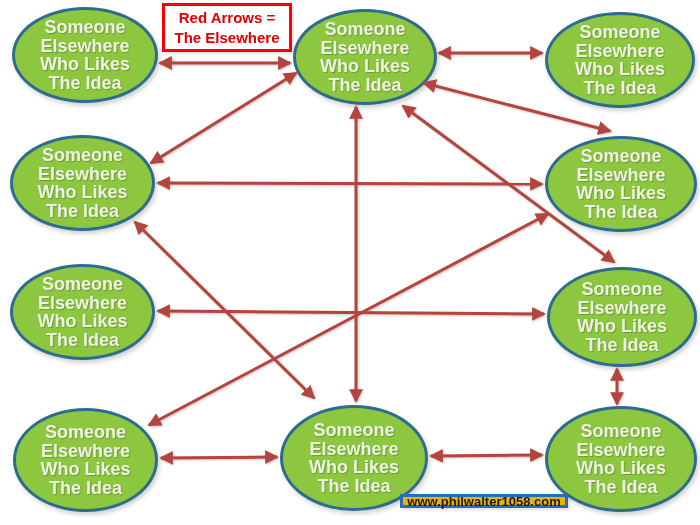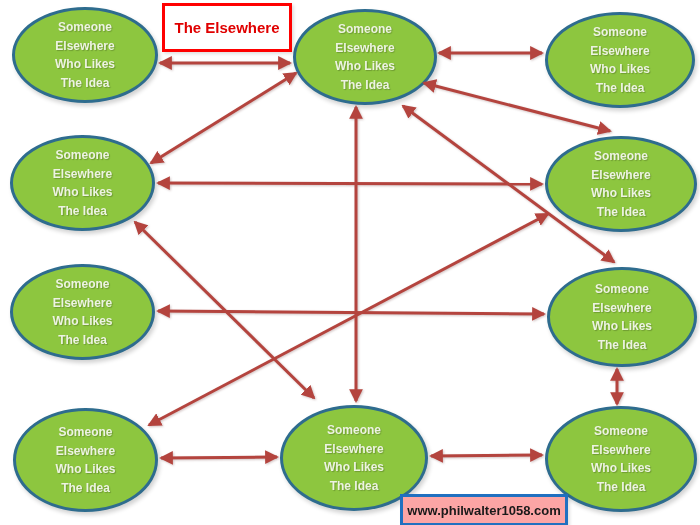--- a/index.html
+++ b/index.html
@@ -9,36 +9,36 @@
     font-family:"Liberation Sans",sans-serif;
   }
   .arrows-svg{position:absolute;left:0;top:0;z-index:2;
     filter:drop-shadow(1.5px 1.5px 1px rgba(90,40,40,.28));}
   .arrows-svg line{stroke:var(--arrow);stroke-width:3;}
   #ah path{fill:var(--arrow);}
   .nodes{position:absolute;inset:0;z-index:1;}
   .node{
     position:absolute;border-radius:50%;box-sizing:border-box;
     background:var(--node_fill);border:3px solid var(--node_border);
-    color:var(--node_text);font-weight:bold;font-size:12px;line-height:18.5px;
+    color:var(--node_text);font-weight:bold;font-size:18px;line-height:18.5px;
     display:flex;flex-direction:column;align-items:center;justify-content:center;
     text-align:center;
     box-shadow:2px 3px 4px rgba(0,0,0,.18);
     text-shadow:1px 1px 1px rgba(0,0,0,.22);
   }
   .legend{
     position:absolute;left:162px;top:3px;width:130px;height:49px;z-index:3;
     box-sizing:border-box;background:#fff;border:3px solid var(--legend_border);
     color:var(--legend_text);font-weight:bold;font-size:15px;line-height:20px;
     display:flex;flex-direction:column;align-items:center;justify-content:center;
     box-shadow:2px 2px 3px rgba(0,0,0,.12);
   }
   .watermark{
-    position:absolute;left:400px;top:494px;width:168px;height:32px;z-index:3;
-    box-sizing:border-box;background:#fca5a5;border:3px solid var(--watermark_border);
+    position:absolute;left:400px;top:494px;width:168px;height:14px;z-index:3;
+    box-sizing:border-box;background:#eab308;border:3px solid var(--watermark_border);
     color:var(--watermark_text);font-weight:bold;font-size:13px;
     display:flex;align-items:center;justify-content:center;
     box-shadow:2px 2px 3px rgba(0,0,0,.12);
   }
 </style>
 </head>
 <body>
 
 <div class="canvas">
 
@@ -120,20 +120,21 @@
       </div>
       <div class="node" style="left: 545px; top: 406px; width: 152px; height: 106px;">
         <span>Someone</span>
         <span>Elsewhere</span>
         <span>Who Likes</span>
         <span>The Idea</span>
       </div>
     </div>
 
   <div class="legend">
+    <span>Red Arrows =</span>
     <span>The Elsewhere</span>
   </div>
 
   <div class="watermark">
     <span>www.philwalter1058.com</span>
   </div>
 
 </div>
 
 </body></html>

